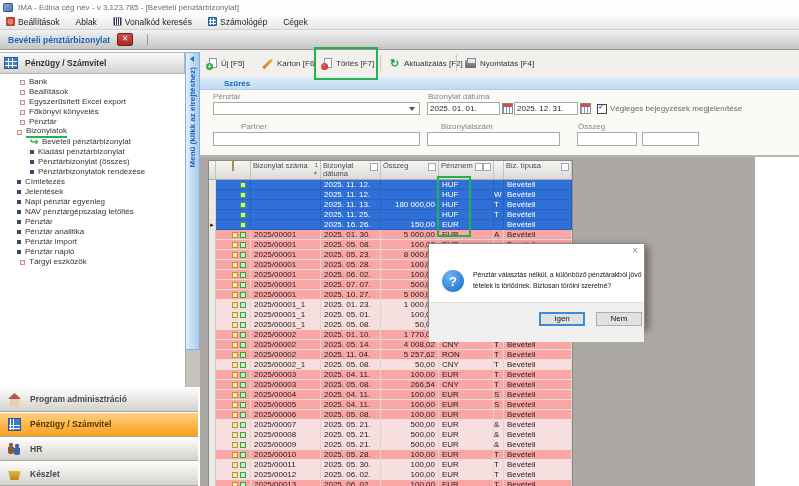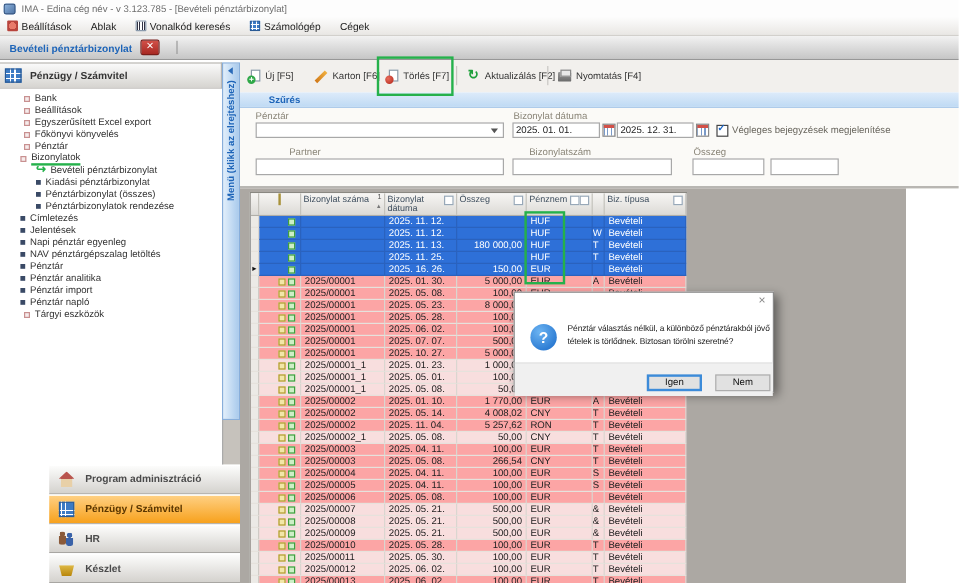--- a/index.html
+++ b/index.html
@@ -44,21 +44,21 @@
   #tree{left:0;top:74px;width:185px;height:313px;background:#fff;overflow:hidden;padding-top:3px;box-sizing:border-box;}
   .titem{height:10px;line-height:10px;white-space:nowrap;display:flex;align-items:center;cursor:pointer;}
   .lvl1{padding-left:20px;text-align:center;} .lvl2{padding-left:17px;} .lvl3{padding-left:30px;}
   .bullet{display:inline-block;margin-right:4px;flex:none;}
   .b-out{width:5px;height:5px;border:1px solid #C89090;background:#F6ECEC;box-sizing:border-box;}
   .b-sol{width:4px;height:4px;background:#3A4A66;}
   .b-arrow{color:var(--green,#25B14B);font-weight:bold;font-size:10px;line-height:8px;width:11px;margin-right:1px;}
   .annot-underline{border-bottom:2px solid var(--green,#25B14B);padding-bottom:0px;}
 
   
-  #sections{left:0;top:387px;width:198px;height:99px;display:flex;flex-direction:column;margin-left:41px;}
+  #sections{left:0;top:387px;width:198px;height:99px;display:flex;flex-direction:column;}
   .section{flex:1;display:flex;align-items:center;background:linear-gradient(#FDFDFC,#D4D2CE);
     border-bottom:1px solid #A8A6A2;border-top:1px solid #fff;box-sizing:border-box;cursor:pointer;
     font-weight:bold;font-size:8.5px;color:#4A4A4A;}
   .section.active{background:linear-gradient(#FFD083,#F7A11C);color:#5A3600;}
   .sico{width:13px;height:13px;display:inline-block;margin:0 9px 0 8px;flex:none;position:relative;}
   .house-icon{background:linear-gradient(#B9554E 0 6px,#E8D0A8 6px);
     clip-path:polygon(50% 0,100% 46%,86% 46%,86% 100%,14% 100%,14% 46%,0 46%);}
   .invoice-icon{background:#fff;border:1px solid #999;box-sizing:border-box;}
   .invoice-icon::after{content:"";position:absolute;width:3px;height:12px;background:linear-gradient(#F0B040,#C86818);
     transform:rotate(42deg);left:6px;top:-1px;}
@@ -149,21 +149,21 @@
   #annot-currency{left:437px;top:176px;width:30px;height:57px;}
 
   
   #dialog{left:428px;top:243px;width:217px;height:84px;background:#fff;border:1px solid #8A8A8A;
     box-shadow:3px 3px 8px rgba(0,0,0,0.45);z-index:60;box-sizing:border-box;}
   #dialog-close{position:absolute;right:6px;top:2px;font-size:10px;color:#888;cursor:pointer;line-height:10px;}
   #q-icon{position:absolute;left:13px;top:26px;width:22px;height:22px;border-radius:50%;
     background:radial-gradient(circle at 35% 30%,#6CB4F2,#1668C8);color:#fff;font-weight:bold;font-size:13px;
     display:flex;align-items:center;justify-content:center;}
   #dialog-msg{position:absolute;left:44px;top:26px;width:172px;font-size:7px;line-height:10.5px;color:#1A1A1A;letter-spacing:-0.1px;}
-  #dialog-btnbar{position:absolute;left:0;top:58px;width:100%;height:28px;background:#F0F0F0;border-top:1px solid #E2E2E2;box-sizing:border-box;}
+  #dialog-btnbar{position:absolute;left:0;top:58px;width:100%;height:40px;background:#F0F0F0;border-top:1px solid #E2E2E2;box-sizing:border-box;}
   .dbtn{position:absolute;top:9px;width:46px;height:14px;background:#E1E1E1;border:1px solid #ADADAD;
     font-size:8px;text-align:center;line-height:12px;color:#111;cursor:pointer;box-sizing:border-box;}
   #btn-yes{left:110px;border:2px solid #3C8BD9;line-height:10px;}
   #btn-no{left:167px;}
 </style>
 </head>
 <body>
 
 <div class="abs" id="titlebar">
   <span id="app-icon"></span>

